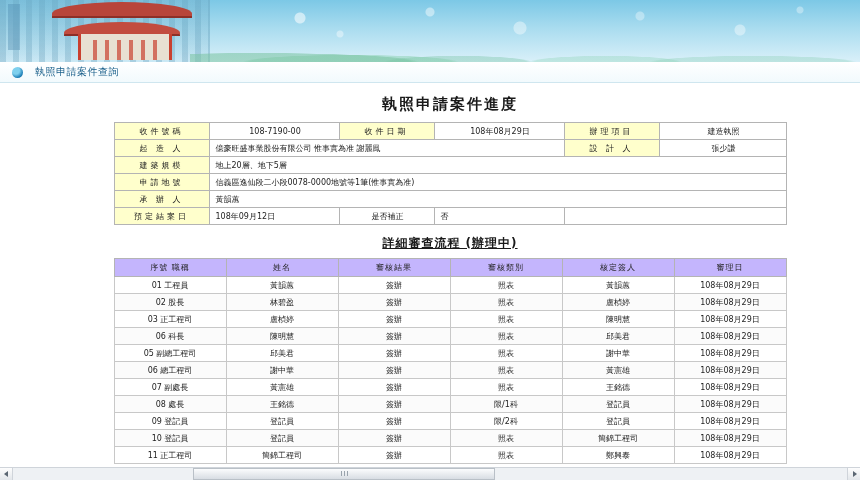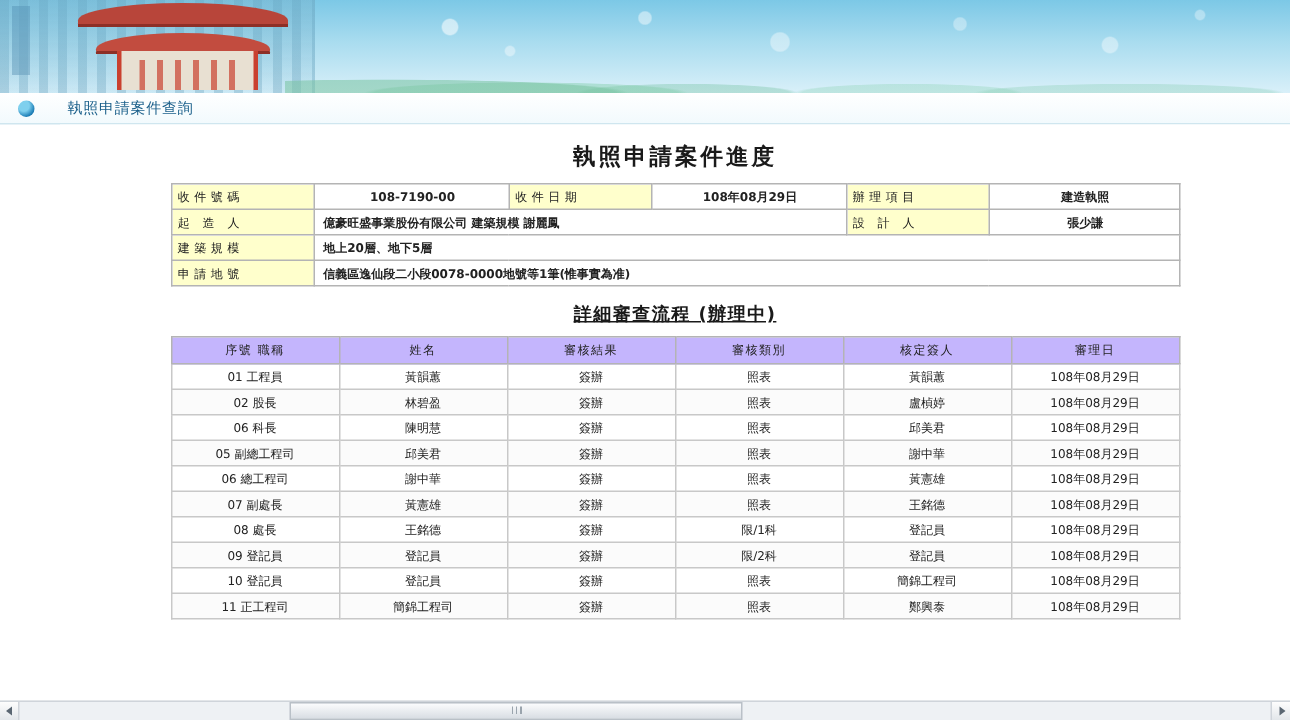--- a/index.html
+++ b/index.html
@@ -105,21 +105,21 @@
 
   
   .navstrip {
     position: relative;
     height: 20px;
     background: linear-gradient(180deg,#ffffff 0%, #f2fafd 100%);
     border-bottom: 1px solid #cfe6ef;
     display: flex;
     align-items: center;
     padding-left: 12px;
-    gap: 22px;
+    gap: 12px;
   }
   .nav-dot {
     width: 11px; height: 11px;
     border-radius: 50%;
     background: radial-gradient(circle at 35% 32%, #7fd0ee 0 35%, #1f80b8 70%, #145a85 100%);
     flex: none;
   }
   .nav-label {
     font-size: 10px;
     color: #1a5f8a;
@@ -166,28 +166,28 @@
     border: 1px solid #b4b4b4;
     height: 14px;
     font-size: 8px;
     padding: 1px 4px;
     color: #222;
     white-space: nowrap;
     overflow: hidden;
   }
   .info-table td.lbl {
     background: #ffffcc;
+    text-align: center;
     letter-spacing: 3px;
     color: #222;
   }
   .info-table td.val {
     background: #ffffff;
     text-align: left;
     padding-left: 6px;
-    font-weight: bold;
   }
   .info-table td.val.center {
     text-align: center;
   }
 
   .flow-table {
     width: 672px;
     border: 1px solid #9a9a9a;
   }
   .flow-table th {
@@ -296,31 +296,42 @@
         <tr>
           <td class="lbl">收件號碼</td>
           <td class="val center">108-7190-00</td>
           <td class="lbl">收件日期</td>
           <td class="val center">108年08月29日</td>
           <td class="lbl">辦理項目</td>
           <td class="val center">建造執照</td>
         </tr>
         <tr>
           <td class="lbl">起 造 人</td>
-          <td class="val" colspan="3">億豪旺盛事業股份有限公司 建築規模 謝麗鳳</td>
+          <td class="val" colspan="3">億豪旺盛事業股份有限公司 惟事實為准 謝麗鳳</td>
           <td class="lbl">設 計 人</td>
           <td class="val center">張少謙</td>
         </tr>
         <tr>
           <td class="lbl">建築規模</td>
           <td class="val" colspan="5">地上20層、地下5層</td>
         </tr>
         <tr>
           <td class="lbl">申請地號</td>
           <td class="val" colspan="5">信義區逸仙段二小段0078-0000地號等1筆(惟事實為准)</td>
+        </tr>
+        <tr>
+          <td class="lbl">承 辦 人</td>
+          <td class="val" colspan="5">黃韻蕙</td>
+        </tr>
+        <tr>
+          <td class="lbl">預定結案日</td>
+          <td class="val">108年09月12日</td>
+          <td class="val center">是否補正</td>
+          <td class="val">否</td>
+          <td class="val" colspan="2"></td>
         </tr>
       </tbody>
     </table>
 
     <div class="section-title">詳細審查流程 (辦理中)</div>
 
     <table class="flow-table">
       <colgroup>
         <col style="width:112px">
           <col style="width:112px">
@@ -350,20 +361,28 @@
         </tr>
         <tr>
           <td>02 股長</td>
           <td>林碧盈</td>
           <td>簽辦</td>
           <td>照表</td>
           <td>盧楨婷</td>
           <td>108年08月29日</td>
         </tr>
         <tr>
+          <td>03 正工程司</td>
+          <td>盧楨婷</td>
+          <td>簽辦</td>
+          <td>照表</td>
+          <td>陳明慧</td>
+          <td>108年08月29日</td>
+        </tr>
+        <tr>
           <td>06 科長</td>
           <td>陳明慧</td>
           <td>簽辦</td>
           <td>照表</td>
           <td>邱美君</td>
           <td>108年08月29日</td>
         </tr>
         <tr>
           <td>05 副總工程司</td>
           <td>邱美君</td>

